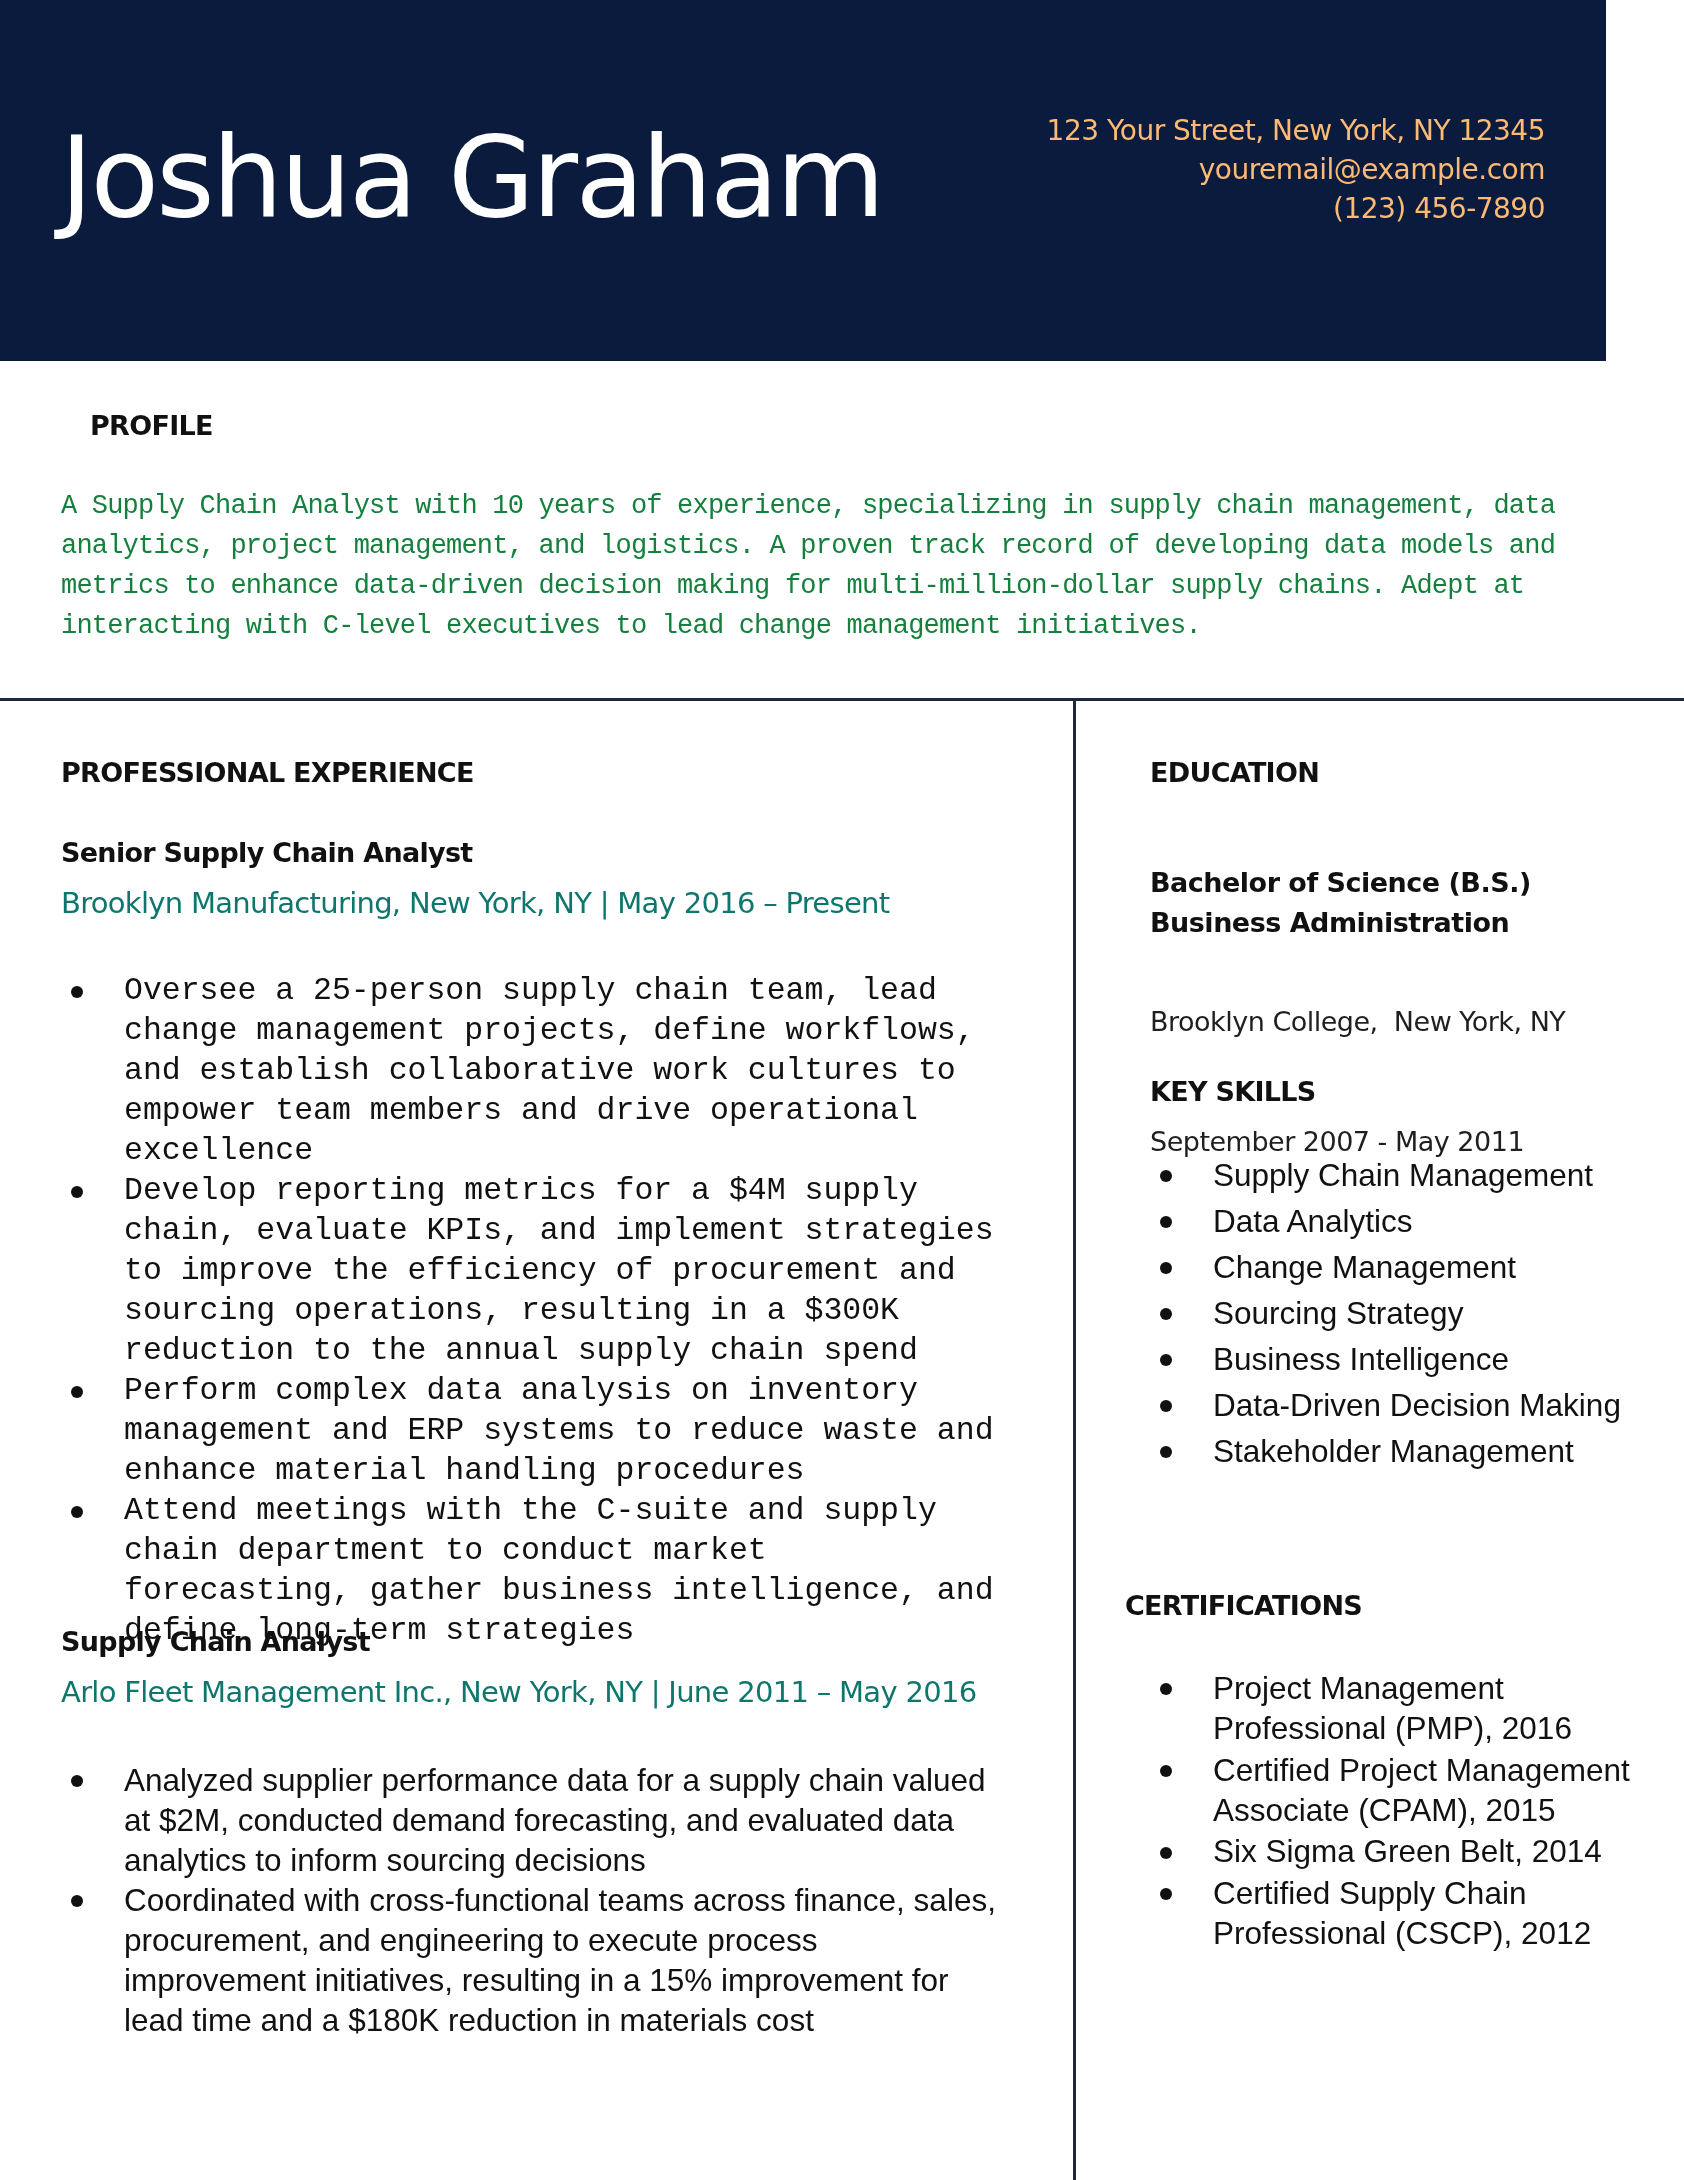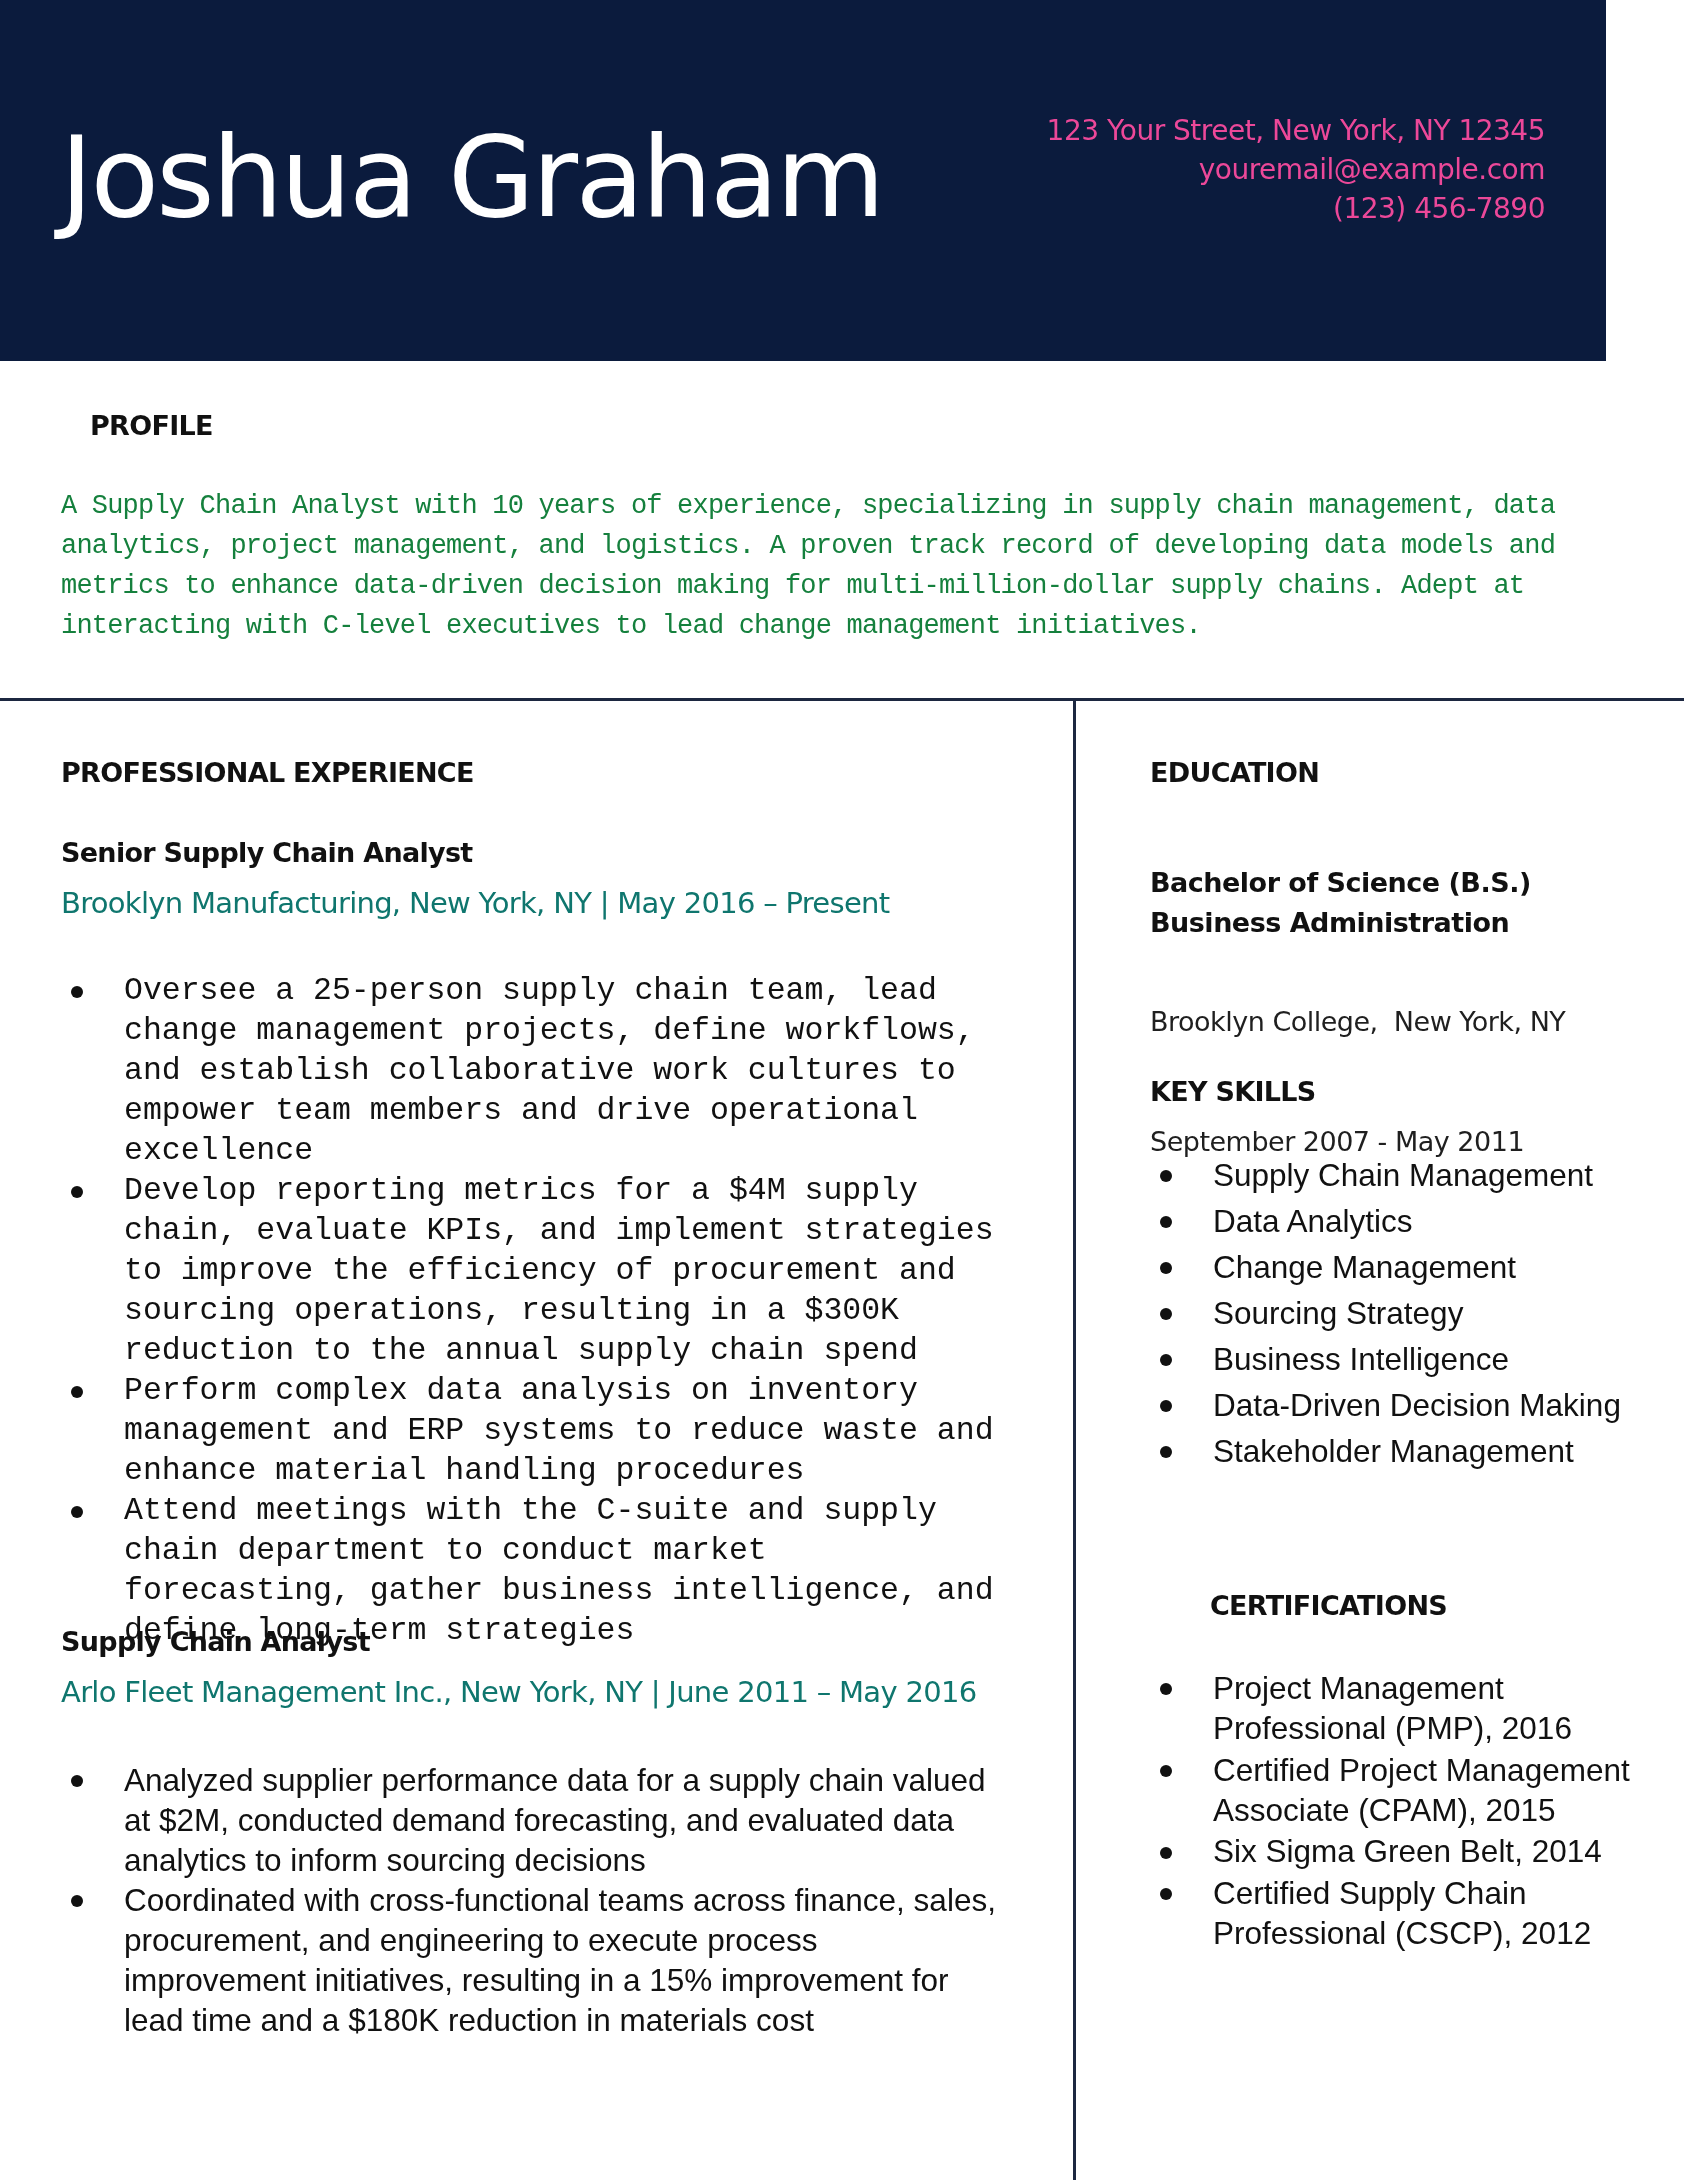--- a/index.html
+++ b/index.html
@@ -34,21 +34,21 @@
       white-space: nowrap;
     }
     .contact {
       position: absolute;
       right: 61px;
       top: 111px;
       text-align: right;
       font-family: "DejaVu Sans", sans-serif;
       font-size: 28px;
       line-height: 39px;
-      color: #ec4899;
+      color: #fdba74;
       letter-spacing: -0.5px;
     }
     .contact div { white-space: nowrap; }
 
     .section-heading {
       position: absolute;
       font-family: "DejaVu Sans", sans-serif;
       font-weight: bold;
       font-size: 27px;
       line-height: 34px;
@@ -214,20 +214,20 @@
 <ul class="bullets side-list skills-list" style="top:1155px;">
   <li><span class="dot"></span><span>Supply Chain Management</span></li>
   <li><span class="dot"></span><span>Data Analytics</span></li>
   <li><span class="dot"></span><span>Change Management</span></li>
   <li><span class="dot"></span><span>Sourcing Strategy</span></li>
   <li><span class="dot"></span><span>Business Intelligence</span></li>
   <li><span class="dot"></span><span>Data-Driven Decision Making</span></li>
   <li><span class="dot"></span><span>Stakeholder Management</span></li>
 </ul>
 
-<div class="section-heading" style="left:1210px; top:1589px;">CERTIFICATIONS</div>
+<div class="section-heading" style="left:1125px; top:1589px;">CERTIFICATIONS</div>
 <ul class="bullets side-list certs-list" style="top:1668px;">
   <li><span class="dot"></span><span>Project Management Professional (PMP), 2016</span></li>
   <li><span class="dot"></span><span>Certified Project Management Associate (CPAM), 2015</span></li>
   <li><span class="dot"></span><span>Six Sigma Green Belt, 2014</span></li>
   <li><span class="dot"></span><span>Certified Supply Chain Professional (CSCP), 2012</span></li>
 </ul>
 
 
 </body></html>

